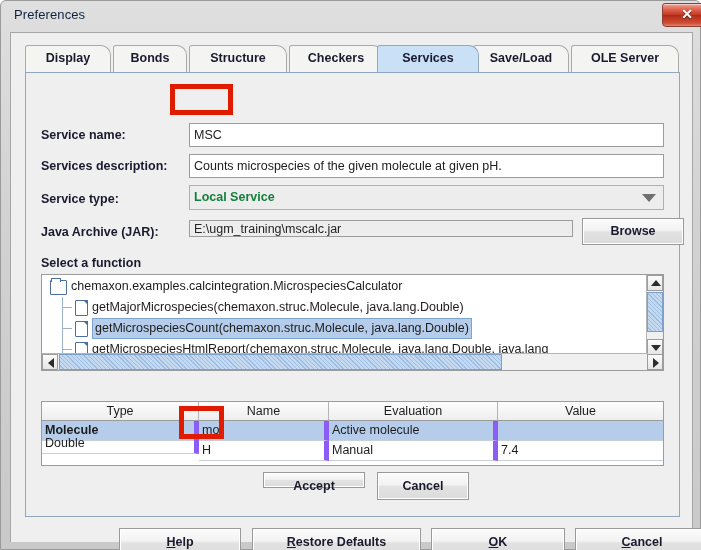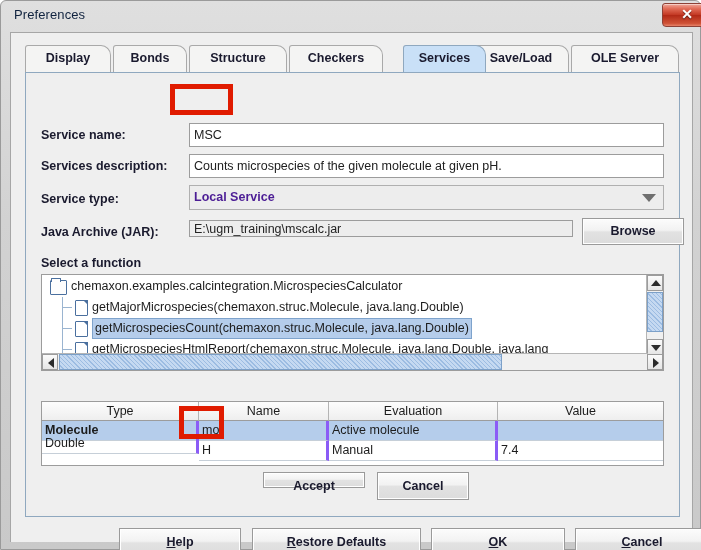--- a/index.html
+++ b/index.html
@@ -98,21 +98,21 @@
     font-size:12.5px;color:#202020;
     padding:0 4px;
     line-height:normal;
   }
   .tf.ro{ background:#ededed; color:#232323; }
   .combo{
     position:absolute;box-sizing:border-box;
     border:1px solid #b0b0b0;
     background:#ededed;
     font-size:12.5px;
-    color:#4c1d95;font-weight:bold;
+    color:#15803d;font-weight:bold;
     padding:0 4px;
     line-height:22px;
     cursor:default;
   }
   .combo-arrow{
     position:absolute;right:7px;top:8px;
     width:0;height:0;
     border-left:7px solid transparent;
     border-right:7px solid transparent;
     border-top:8px solid #6f6f6f;
@@ -209,21 +209,21 @@
   .th{
     position:absolute;box-sizing:border-box;height:19px;
     background:linear-gradient(to bottom,#fdfdfd,#eeeeee);
     border-right:1px solid #b4b4b4;
     border-bottom:1px solid #9c9c9c;
     font-size:12.5px;color:#1c1c1c;
     text-align:center;line-height:18px;
   }
   .td{
     position:absolute;box-sizing:border-box;height:20px;
-    border-right:3px solid #8b5cf6;
+    border-right:5px solid #8b5cf6;
     border-bottom:1px solid #c6cfd8;
     font-size:12.5px;color:#1c1c1c;
     line-height:19px;padding-left:3px;
     white-space:nowrap;overflow:hidden;
   }
   .td.sel{background:#b5cdeb;}
   
   .redbox{
     position:absolute;box-sizing:border-box;
     border:5px solid #e01b00;
@@ -247,21 +247,21 @@
     </div>
   </div>
 
   <div class="client">
 
     <div class="tabstrip">
       <div class="tab" style="left:0px;width:86px;">Display</div>
       <div class="tab" style="left:88px;width:74px;">Bonds</div>
       <div class="tab" style="left:164px;width:98px;">Structure</div>
       <div class="tab" style="left:264px;width:94px;">Checkers</div>
-      <div class="tab sel" style="left:378px;width:83px;">Services</div>
+      <div class="tab sel" style="left:352px;width:102px;">Services</div>
       <div class="tab" style="left:448px;width:96px;">Save/Load</div>
       <div class="tab" style="left:546px;width:108px;">OLE Server</div>
     </div>
     <div class="tabline"></div>
 
     <div class="panel">
       <div class="panel-inner">
 
         <div class="lbl" style="left:12px;top:52px;">Service name:</div>
         <input class="tf" style="left: 160px; top: 47px; width: 475px; height: 24px;" value="MSC">

